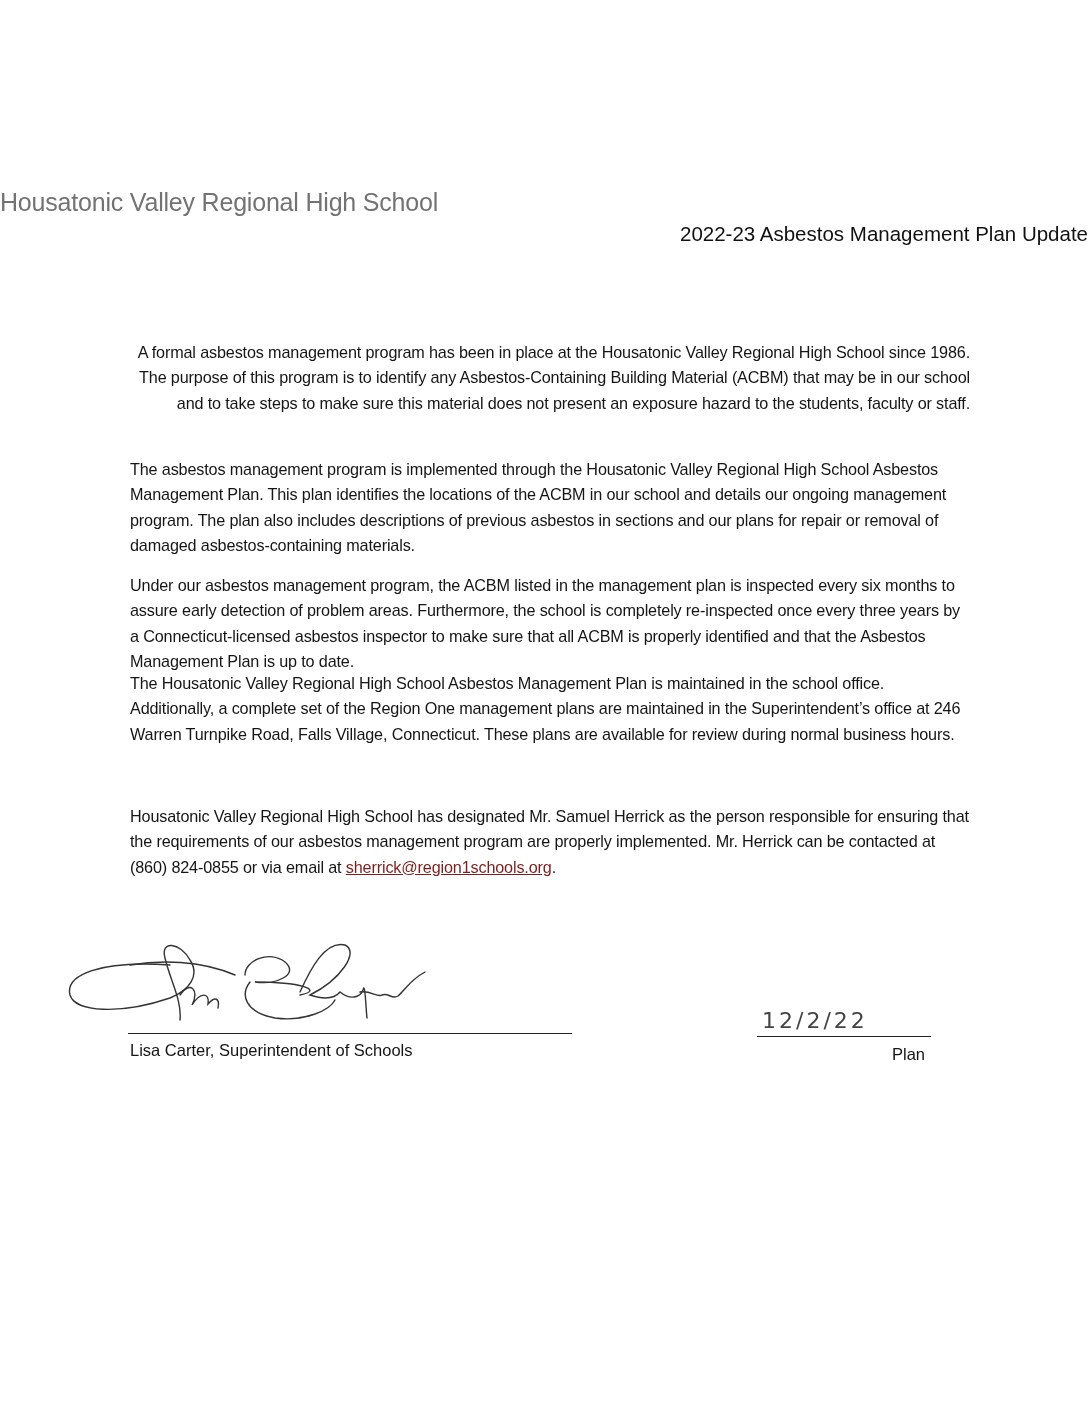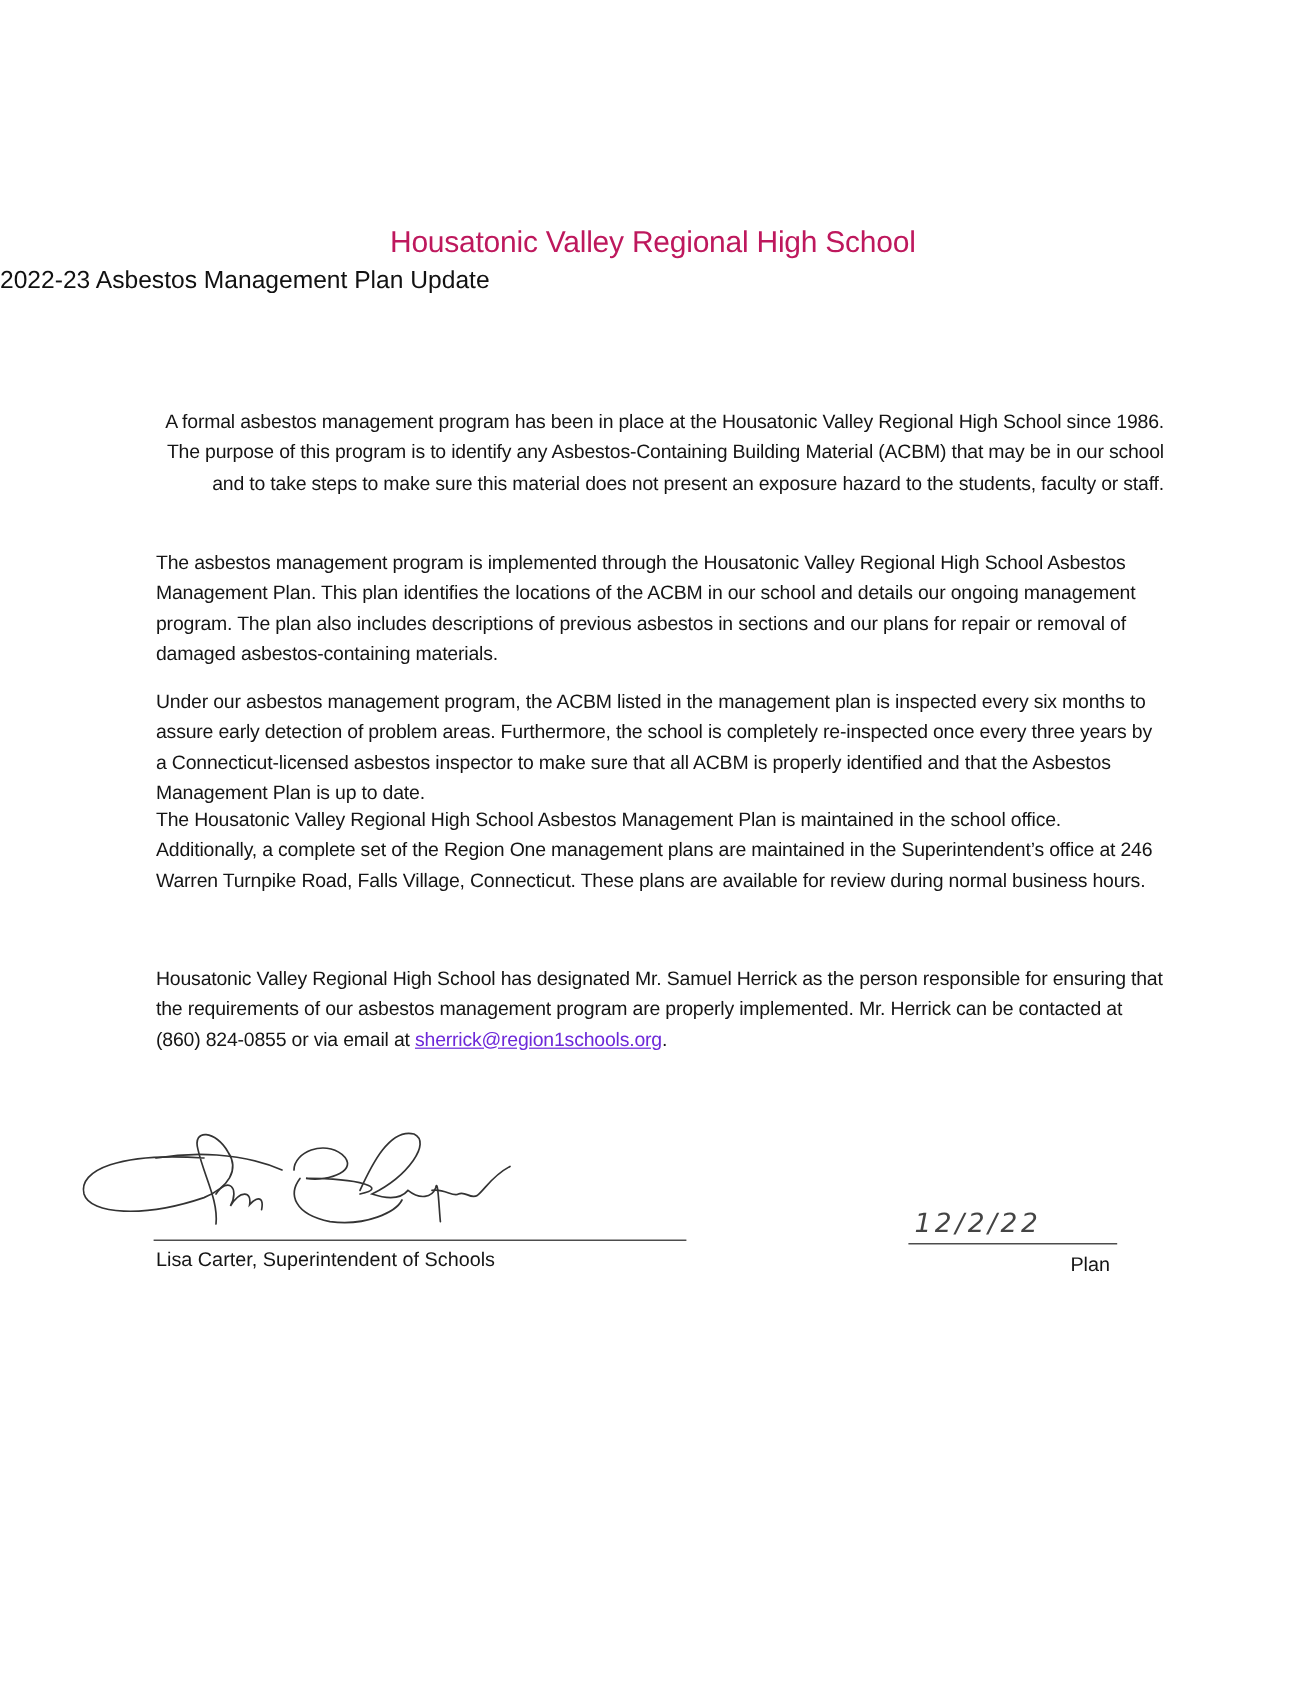--- a/index.html
+++ b/index.html
@@ -2,57 +2,56 @@
 <html><head>
 <meta charset="utf-8">
 <style>
   html, body { margin: 0; padding: 0; background: #ffffff; }
   body {
     width: 1088px; height: 1408px; position: relative; overflow: hidden;
     font-family: "Liberation Sans", "DejaVu Sans", sans-serif; color: #1a1a1a;
   }
   .page { position: absolute; left: 0; top: 0; width: 1088px; height: 1408px; }
   .title {
-    position: absolute; left: 0; width: 1088px; text-align: center;
-    top: 186px; font-size: 25px; line-height: 32px; color: #be185d;
+    position: absolute; left: 0; width: 1088px; 
+    top: 186px; font-size: 25px; line-height: 32px; color: #737373;
     letter-spacing: -0.2px;
   }
   .subtitle {
-    position: absolute; left: 0; width: 1088px; text-align: left;
+    position: absolute; left: 0; width: 1088px; text-align: right;
     top: 220px; font-size: 20.5px; line-height: 28px; color: #111;
   }
   .notice {
     position: absolute; left: 0; width: 1088px; text-align: center;
     top: 283px; font-size: 20.5px; line-height: 28px; color: #111;
   }
   .notice span { text-decoration: underline; text-underline-offset: 3px; }
   .body-text {
     position: absolute; left: 130px; width: 840px;
     font-size: 16.2px; line-height: 25.3px; color: #151515;
     letter-spacing: -0.15px;
   }
   .p1 { top: 340px; text-align: right; }
   .p2 { top: 457px; }
   .p3 { top: 573px; }
   .p4 { top: 671px; }
   .p5 { top: 804px; }
   .body-text p { margin: 0; }
-  a.email { color: #6d28d9; }
+  a.email { color: #7f1d1d; }
   .sig-area { position: absolute; left: 60px; top: 920px; width: 520px; height: 110px; }
   .sig-line {
     position: absolute; left: 128px; top: 1033px; width: 444px; height: 0;
     border-top: 1.6px solid #222;
   }
   .sig-label {
     position: absolute; left: 130px; top: 1041px; font-size: 16.5px; color: #151515;
   }
   .date-hand {
     position: absolute; left: 762px; top: 1008px; font-size: 22px;
     font-family: "DejaVu Sans", sans-serif; color: #444; letter-spacing: 3px;
-    font-style: italic;
   }
   .date-line {
     position: absolute; left: 757px; top: 1036px; width: 174px; height: 0;
     border-top: 1.6px solid #222;
   }
   .date-label {
     position: absolute; left: 892px; top: 1045px; font-size: 16.5px; color: #151515;
   }
 </style>
 </head>

